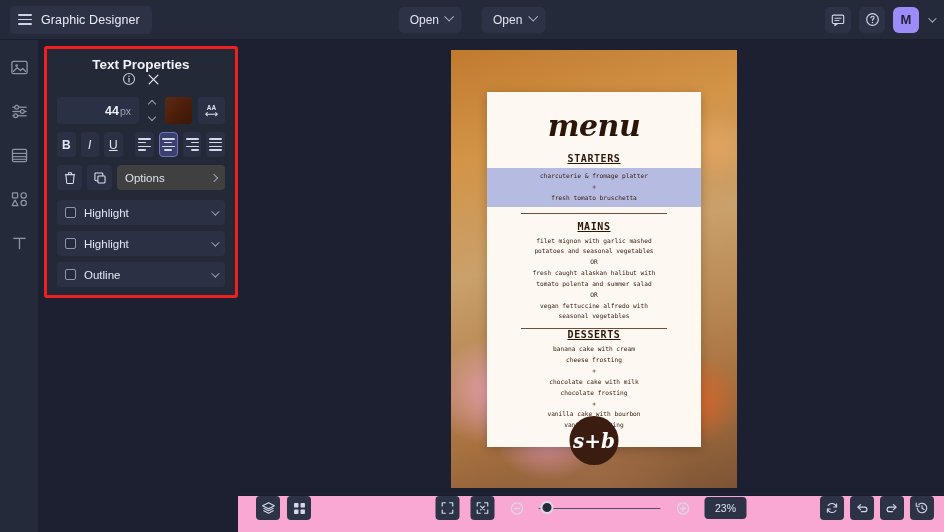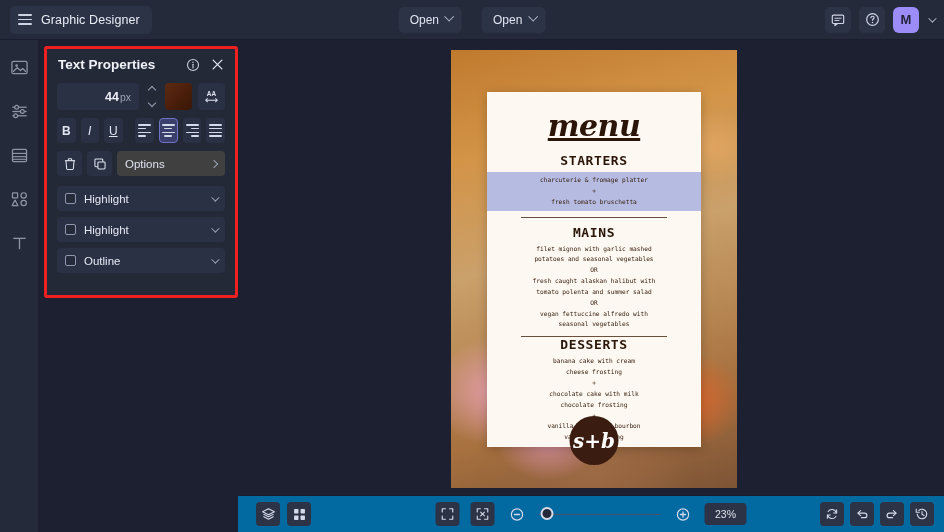--- a/index.html
+++ b/index.html
@@ -74,21 +74,21 @@
   .panel-wrap {
     position: absolute; left: 44px; top: 46px; width: 194px; height: 252px;
     border: 3px solid #ef2020; border-radius: 3px;
   }
   .panel {
     width: 100%; height: 100%; background: #242938;
     padding: 8px 10px 0 10px; display: flex; flex-direction: column;
   }
   .panel-head {
     display: flex; align-items: center; justify-content: space-between;
-    margin-bottom: 11px; padding: 0 1px;
+    margin-bottom: 11px; padding: 0 1px; flex-direction: column;
   }
   .panel-title { color: #f0f2f8; font-size: 13.5px; font-weight: bold; }
   .panel-head-icons { display: flex; align-items: center; gap: 11px; }
 
   .row-btn {
     height: 27px; background: #2b3145; border-radius: 4px;
     display: flex; align-items: center; justify-content: space-between;
     padding: 0 9px; color: #dde1ee; font-size: 11.5px; cursor: pointer;
     margin-bottom: 8px;
   }
@@ -178,46 +178,45 @@
     filter: blur(0.4px);
   }
   .card {
     position: absolute; left: 36px; top: 42px; width: 214px; height: 355px;
     background: #fdf8f1; box-shadow: 0 2px 10px rgba(0,0,0,.22);
   }
   .menu-script {
     text-align: center; font-family: "DejaVu Serif", serif; font-style: italic;
     font-weight: bold; font-size: 30px; color: #2b1508; margin-top: 16px;
     letter-spacing: -.5px;
-    text-decoration: underline;
   }
   .sec-head {
     text-align: center; font-family: "DejaVu Sans Mono", monospace;
-    font-size: 13px; font-weight: bold; color: #2b1508;
-    letter-spacing: .6px;
+    font-size: 10px; font-weight: bold; color: #2b1508;
+    text-decoration: underline; letter-spacing: .6px;
   }
   .items {
     font-family: "DejaVu Sans Mono", monospace; font-size: 6.2px;
     color: #3a2112; text-align: center; line-height: 1.75;
   }
   .divider {
     width: 146px; height: 1px; background: #6a503c; margin: 6px auto 0 auto;
   }
   .logo-badge {
     position: absolute; left: 50%; transform: translateX(-50%);
     bottom: -18px; width: 49px; height: 49px; border-radius: 50%;
     background: #3a1d10; display: flex; align-items: center; justify-content: center;
     color: #fff; font-family: "DejaVu Serif", serif; font-style: italic;
     font-weight: bold; font-size: 20px;
   }
 
   
   .bottombar {
     position: absolute; left: 238px; bottom: 0; width: 706px; height: 37px;
-    background: #0369a1; display: flex; align-items: center;
+    background: #f9a8d4; display: flex; align-items: flex-start;
     border-top: 1px solid #1a1e2c;
   }
   .bb-left { display: flex; gap: 7px; margin-left: 18px; }
   .bb-center {
     position: absolute; left: 50%; transform: translateX(-50%);
     display: flex; align-items: center; gap: 11px;
   }
   .bb-right { position: absolute; right: 10px; display: flex; gap: 6px; }
   .bb-btn {
     width: 24px; height: 24px; background: #2d3346; border-radius: 4px;

